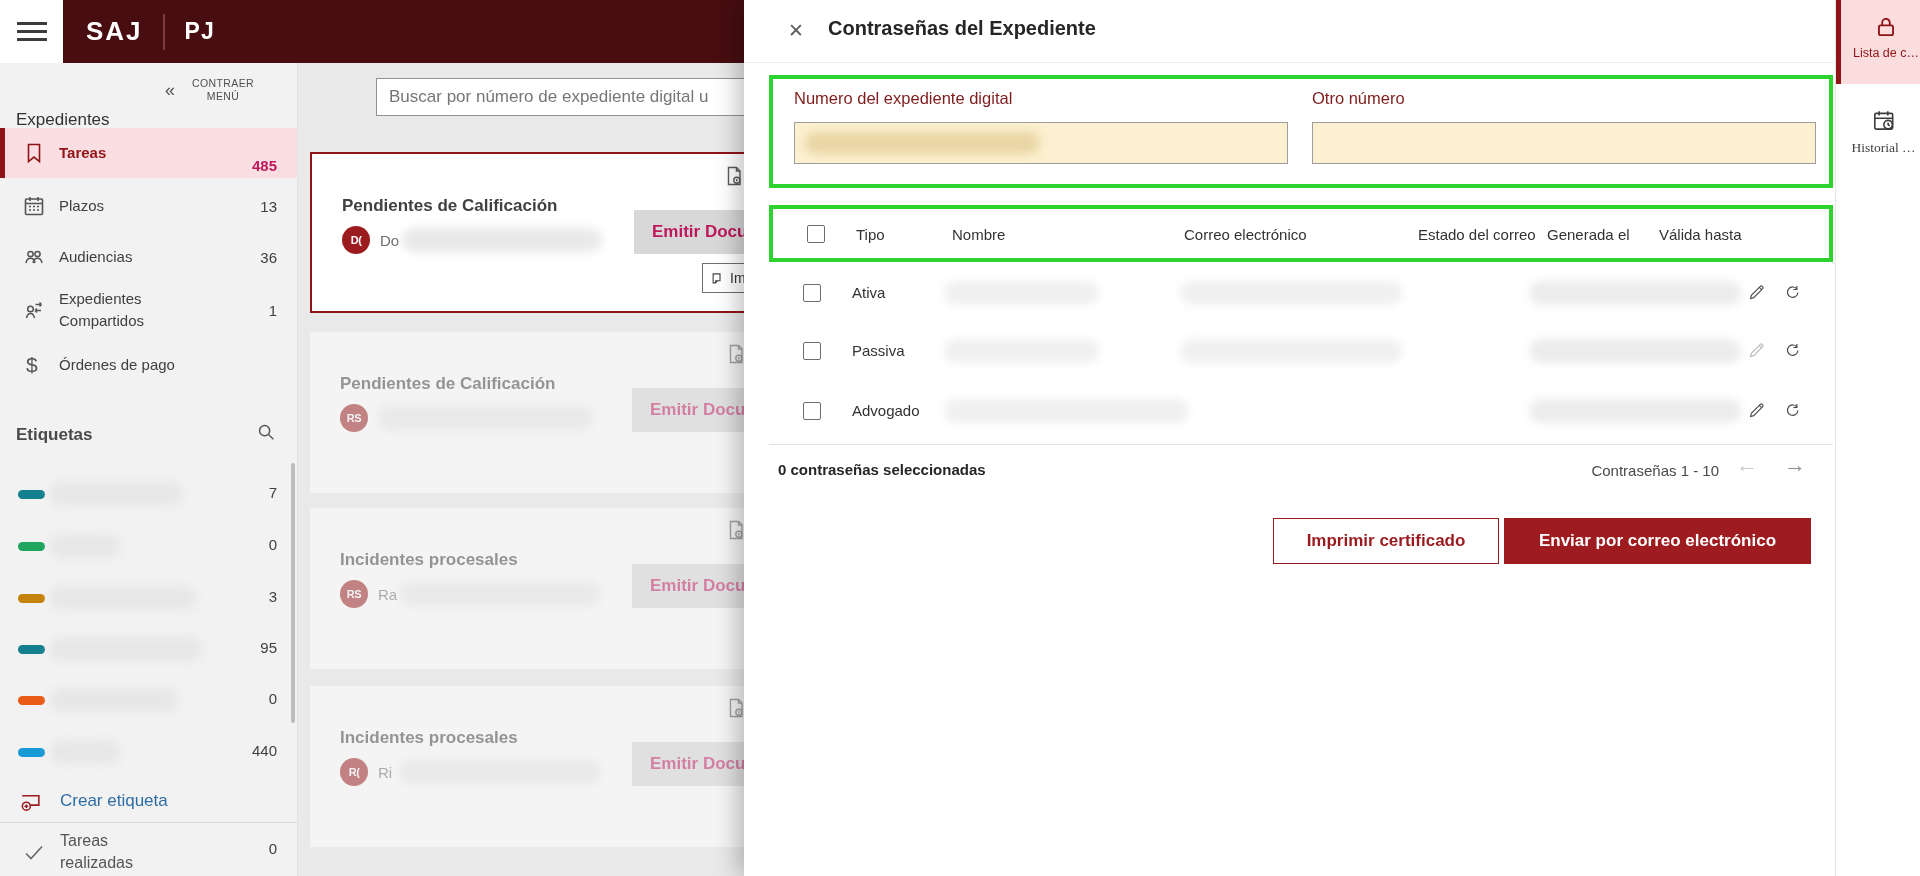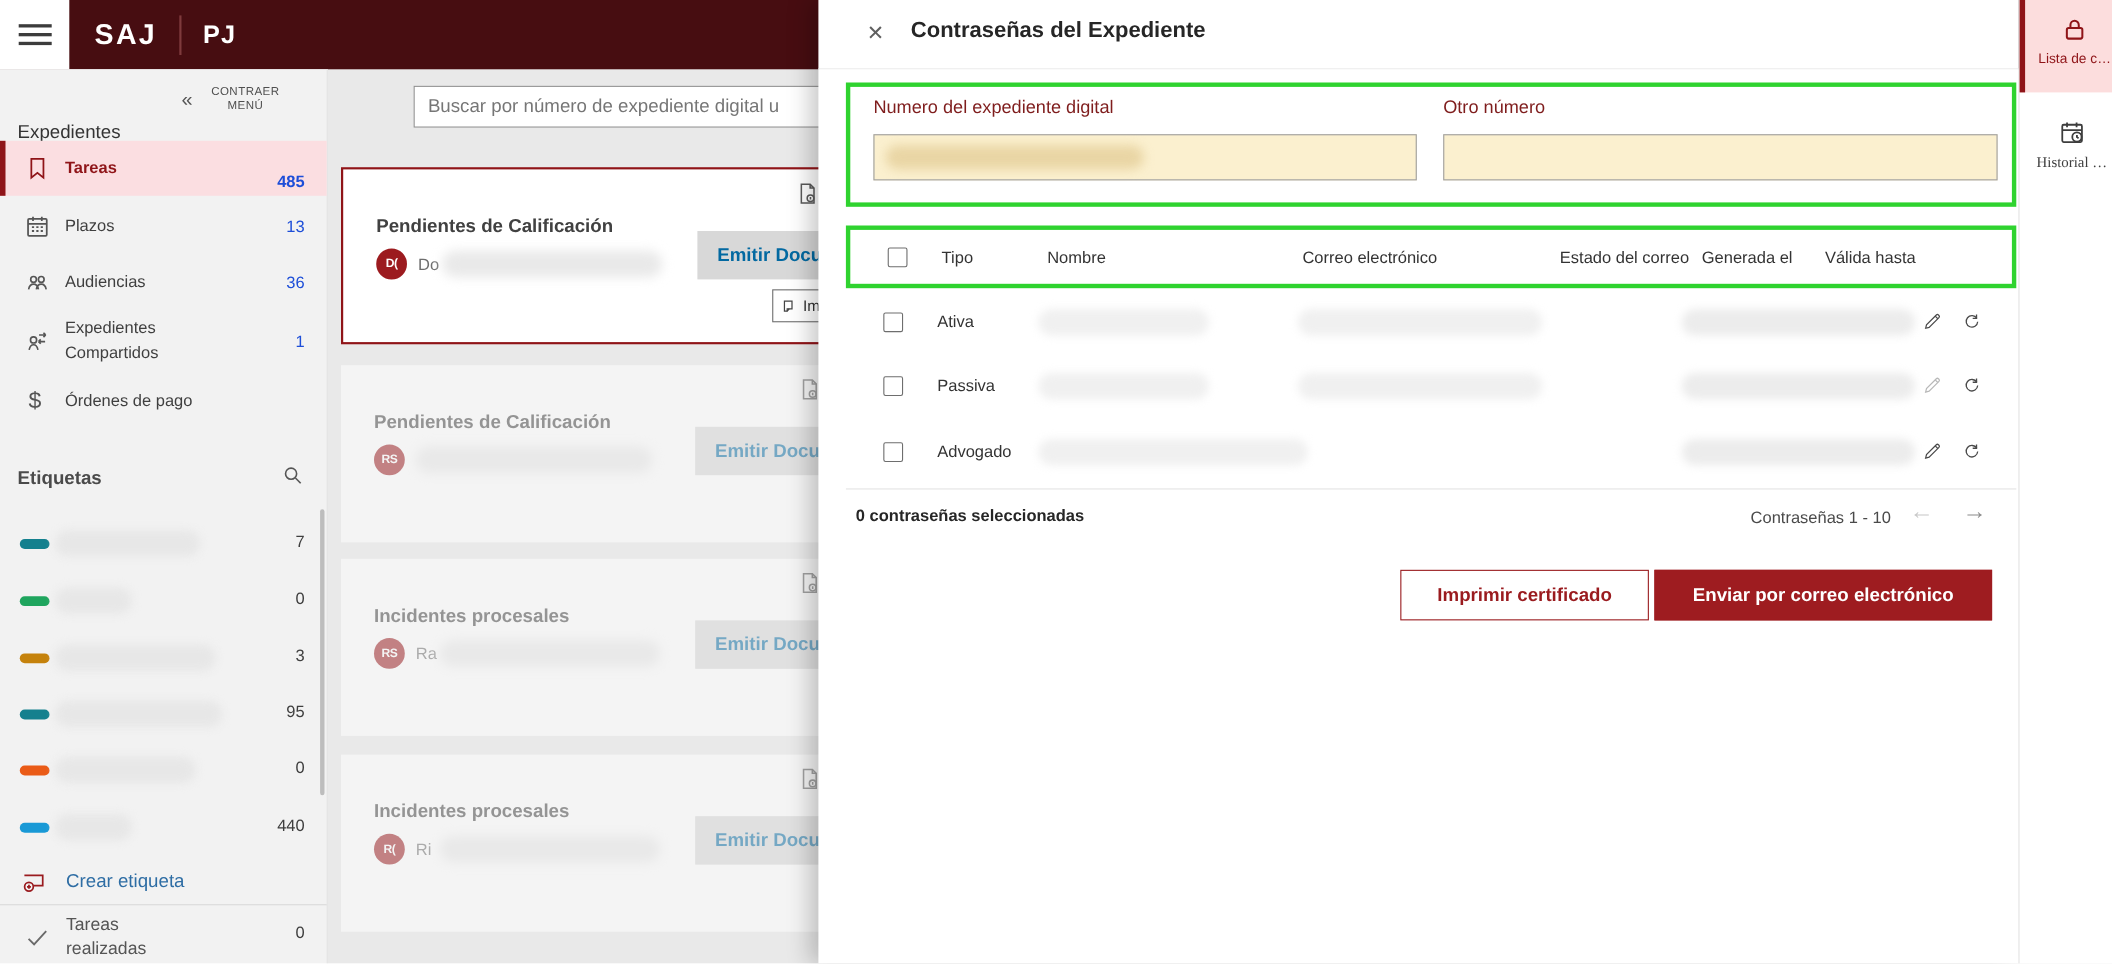--- a/index.html
+++ b/index.html
@@ -20,25 +20,25 @@
 
   
   .sidebar{position:absolute;left:0;top:63px;width:297px;height:813px;background:#f2f2f2;border-right:1px solid #e2e2e2;z-index:2;}
   .sb-title{position:absolute;left:16px;top:13px;font-size:17px;line-height:21px;color:#333;width:130px;margin-top:33px;}
   .sb-collapse{position:absolute;left:165px;top:14px;width:120px;display:flex;align-items:center;cursor:pointer;}
   .sb-collapse .chev{font-size:18px;color:#555;margin-right:8px;}
   .sb-collapse .txt{font-size:10.5px;letter-spacing:.4px;color:#4f4f4f;text-align:center;width:80px;line-height:13px;}
   .mitem{position:absolute;left:0;width:297px;display:flex;align-items:center;cursor:pointer;color:#3f3f3f;}
   .mitem .ic{position:absolute;left:22px;width:24px;height:24px;color:#555;}
   .mitem .lbl{position:absolute;left:59px;font-size:15px;line-height:22px;width:160px;}
-  .mitem .cnt{position:absolute;right:20px;font-size:15px;color:#1d4ed8;}
+  .mitem .cnt{position:absolute;right:20px;font-size:15px;color:#404040;}
   .mitem.sel{background:#fbdee1;color:#8f1418;}
   .mitem.sel .ic{color:#8f1418;}
   .mitem.sel .lbl{font-weight:bold;color:#8f1418;}
-  .mitem.sel .cnt{color:#1d4ed8;font-weight:bold;margin-top:25px;}
+  .mitem.sel .cnt{color:#be185d;font-weight:bold;margin-top:25px;}
   .selbar{position:absolute;left:0;top:0;width:5px;height:100%;background:#8f1418;}
   .dollar{font-size:21px;color:#555;font-weight:400;}
   .tags-title{position:absolute;left:16px;top:362px;font-size:17px;font-weight:bold;color:#4a4a4a;}
   .tag-search{position:absolute;right:20px;top:358px;width:22px;height:22px;color:#555;cursor:pointer;}
   .tagrow{position:absolute;left:0;width:297px;height:26px;cursor:pointer;}
   .tagrow .pill{position:absolute;left:18px;top:9px;width:27px;height:9px;border-radius:5px;}
   .tagrow .blob{position:absolute;left:50px;top:1px;height:24px;border-radius:12px;background:#e7e7e7;filter:blur(4px);}
   .tagrow .cnt{position:absolute;right:20px;top:3px;font-size:15px;color:#3f3f3f;}
   .create-tag{position:absolute;left:0;top:722px;width:297px;height:34px;cursor:pointer;}
   .create-tag .ic{position:absolute;left:18px;top:4px;width:25px;height:25px;color:#9a1b1f;}
@@ -56,21 +56,21 @@
           font-family:inherit;font-size:17px;color:#333;padding:0 12px;box-sizing:border-box;outline:none;}
   .search::placeholder{color:#767676;}
   .card{position:absolute;left:310px;width:450px;height:161px;background:#fff;overflow:hidden;}
   .card.sel{border:2px solid #8f1418;box-sizing:border-box;}
   .card .title{position:absolute;left:30px;top:42px;font-size:17px;font-weight:600;color:#414141;}
   .card .avatar{position:absolute;left:30px;top:72px;width:28px;height:28px;border-radius:50%;background:#9c1b1f;
                 color:#fff;font-size:11px;font-weight:bold;display:flex;align-items:center;justify-content:center;letter-spacing:-.5px;}
   .card .nprefix{position:absolute;left:68px;top:78px;font-size:15px;color:#6e6e6e;}
   .card .nblob{position:absolute;top:74px;height:24px;border-radius:12px;background:#e9e9e9;filter:blur(5px);}
   .card .docic{position:absolute;right:12px;top:10px;width:24px;height:24px;color:#5a5a5a;}
-  .card .emit{position:absolute;left:322px;top:56px;width:130px;height:44px;background:#d8d8d8;color:#0369a1;
+  .card .emit{position:absolute;left:322px;top:56px;width:130px;height:44px;background:#d8d8d8;color:#be185d;
               font-size:17px;font-weight:bold;line-height:44px;padding-left:18px;box-sizing:border-box;white-space:nowrap;cursor:pointer;}
   .card .impor{position:absolute;left:390px;top:109px;width:62px;height:30px;border:1px solid #6e6e6e;background:#fff;
                display:flex;align-items:center;gap:5px;padding-left:7px;box-sizing:border-box;font-size:14px;color:#333;white-space:nowrap;cursor:pointer;}
   .card .impor .ic{width:15px;height:15px;color:#444;flex:none;}
   .dimmed{opacity:.5;}
 
   
   .panel{position:absolute;left:744px;top:0;width:1091px;height:876px;background:#fff;z-index:10;
          box-shadow:-8px 0 20px rgba(0,0,0,.22);}
   .p-close{position:absolute;left:38px;top:16px;width:28px;height:28px;font-size:19px;color:#5f5f5f;

